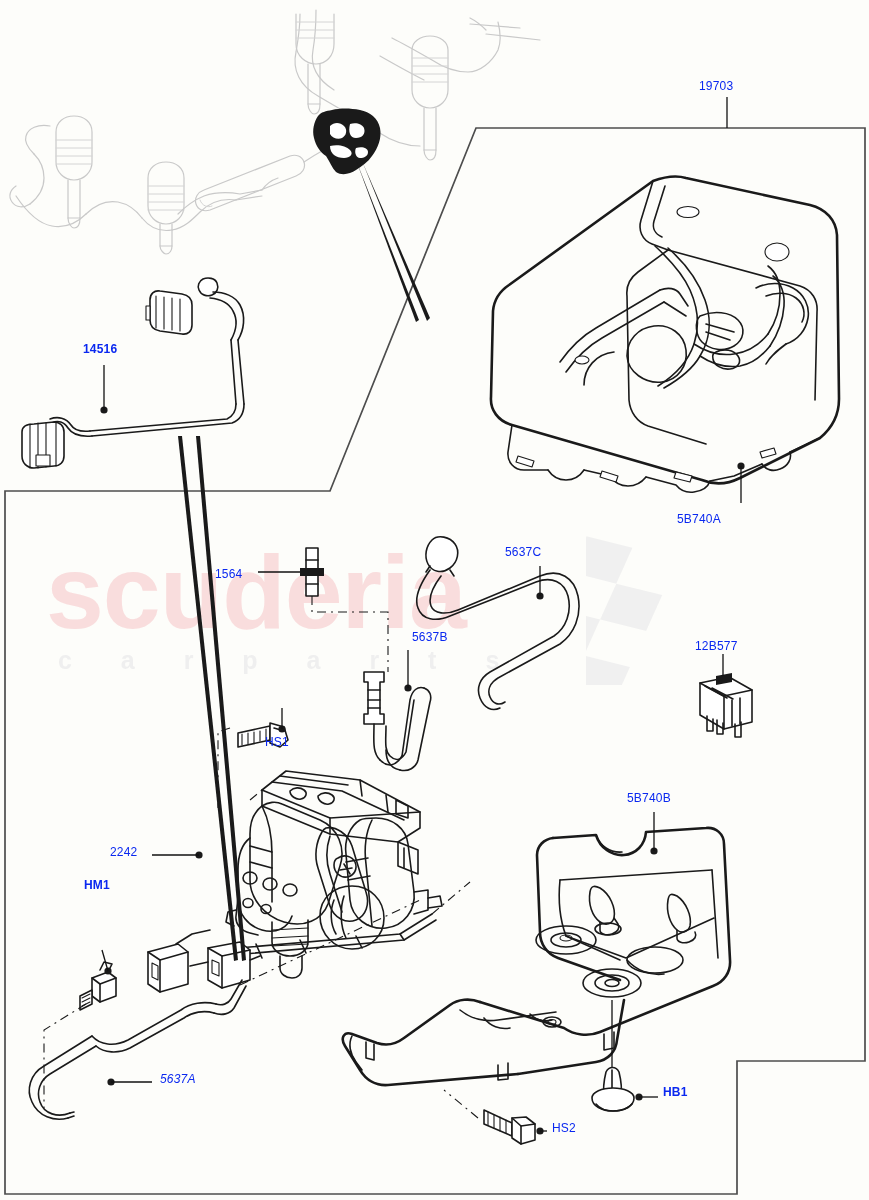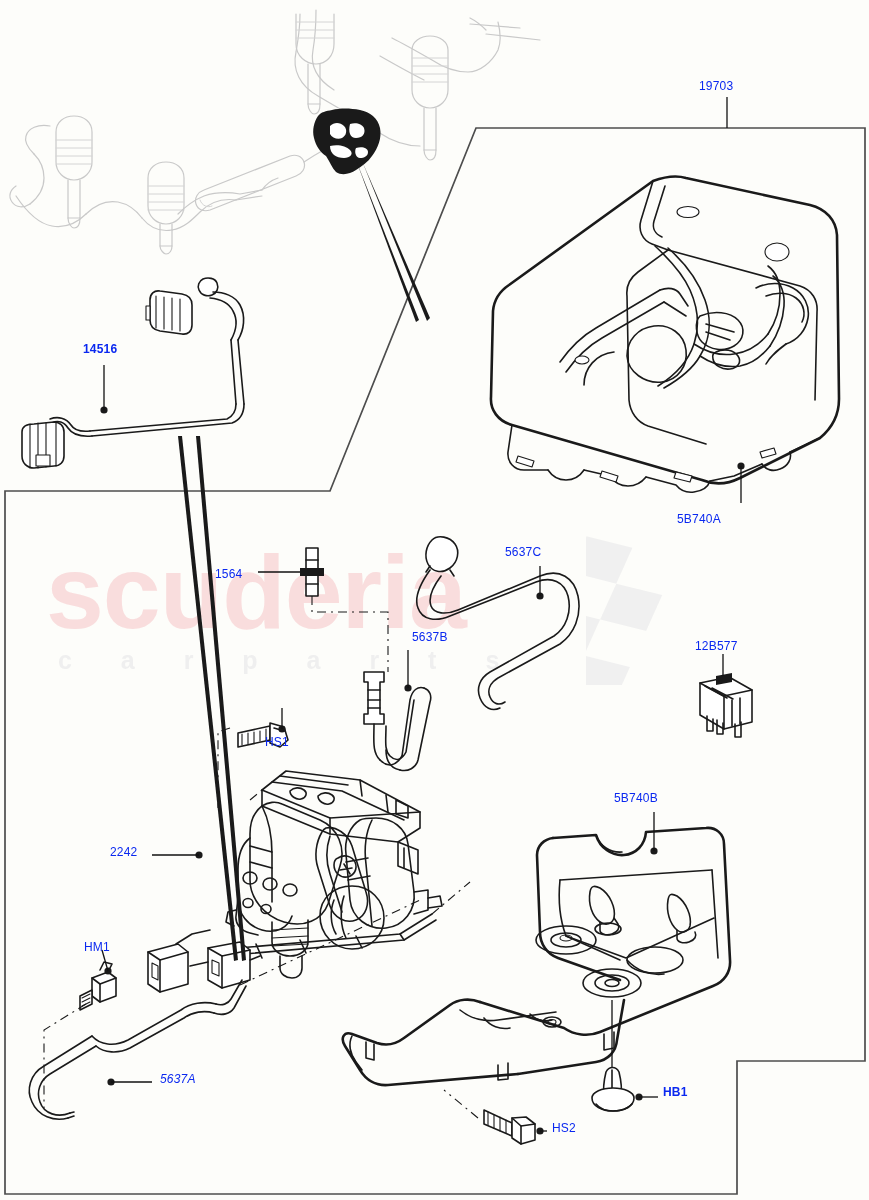--- a/index.html
+++ b/index.html
@@ -482,20 +482,20 @@
   </svg>
 
   <div class="lbl" style="left:699px; top:80px;">19703</div>
   <div class="lbl" style="left:83px;  top:343px;font-weight:bold;">14516</div>
   <div class="lbl" style="left:677px; top:513px;">5B740A</div>
   <div class="lbl" style="left:215px; top:568px;">1564</div>
   <div class="lbl" style="left:505px; top:546px;">5637C</div>
   <div class="lbl" style="left:412px; top:631px;">5637B</div>
   <div class="lbl" style="left:683px; top:640px;margin-left:12px;">12B577</div>
   <div class="lbl" style="left:265px; top:692px;margin-top:44px;">HS1</div>
-  <div class="lbl" style="left:614px; top:792px;">5B740B</div>
+  <div class="lbl" style="left:627px; top:792px;">5B740B</div>
   <div class="lbl" style="left:110px; top:846px;">2242</div>
-  <div class="lbl" style="left:84px;  top:941px;">HM1</div>
+  <div class="lbl" style="left:84px;  top:879px;font-weight:bold;">HM1</div>
   <div class="lbl" style="left:160px; top:1073px;font-style:italic;">5637A</div>
   <div class="lbl" style="left:663px; top:1086px;font-weight:bold;">HB1</div>
   <div class="lbl" style="left:552px; top:1122px;">HS2</div>
 
 </div>
 
 </body></html>

